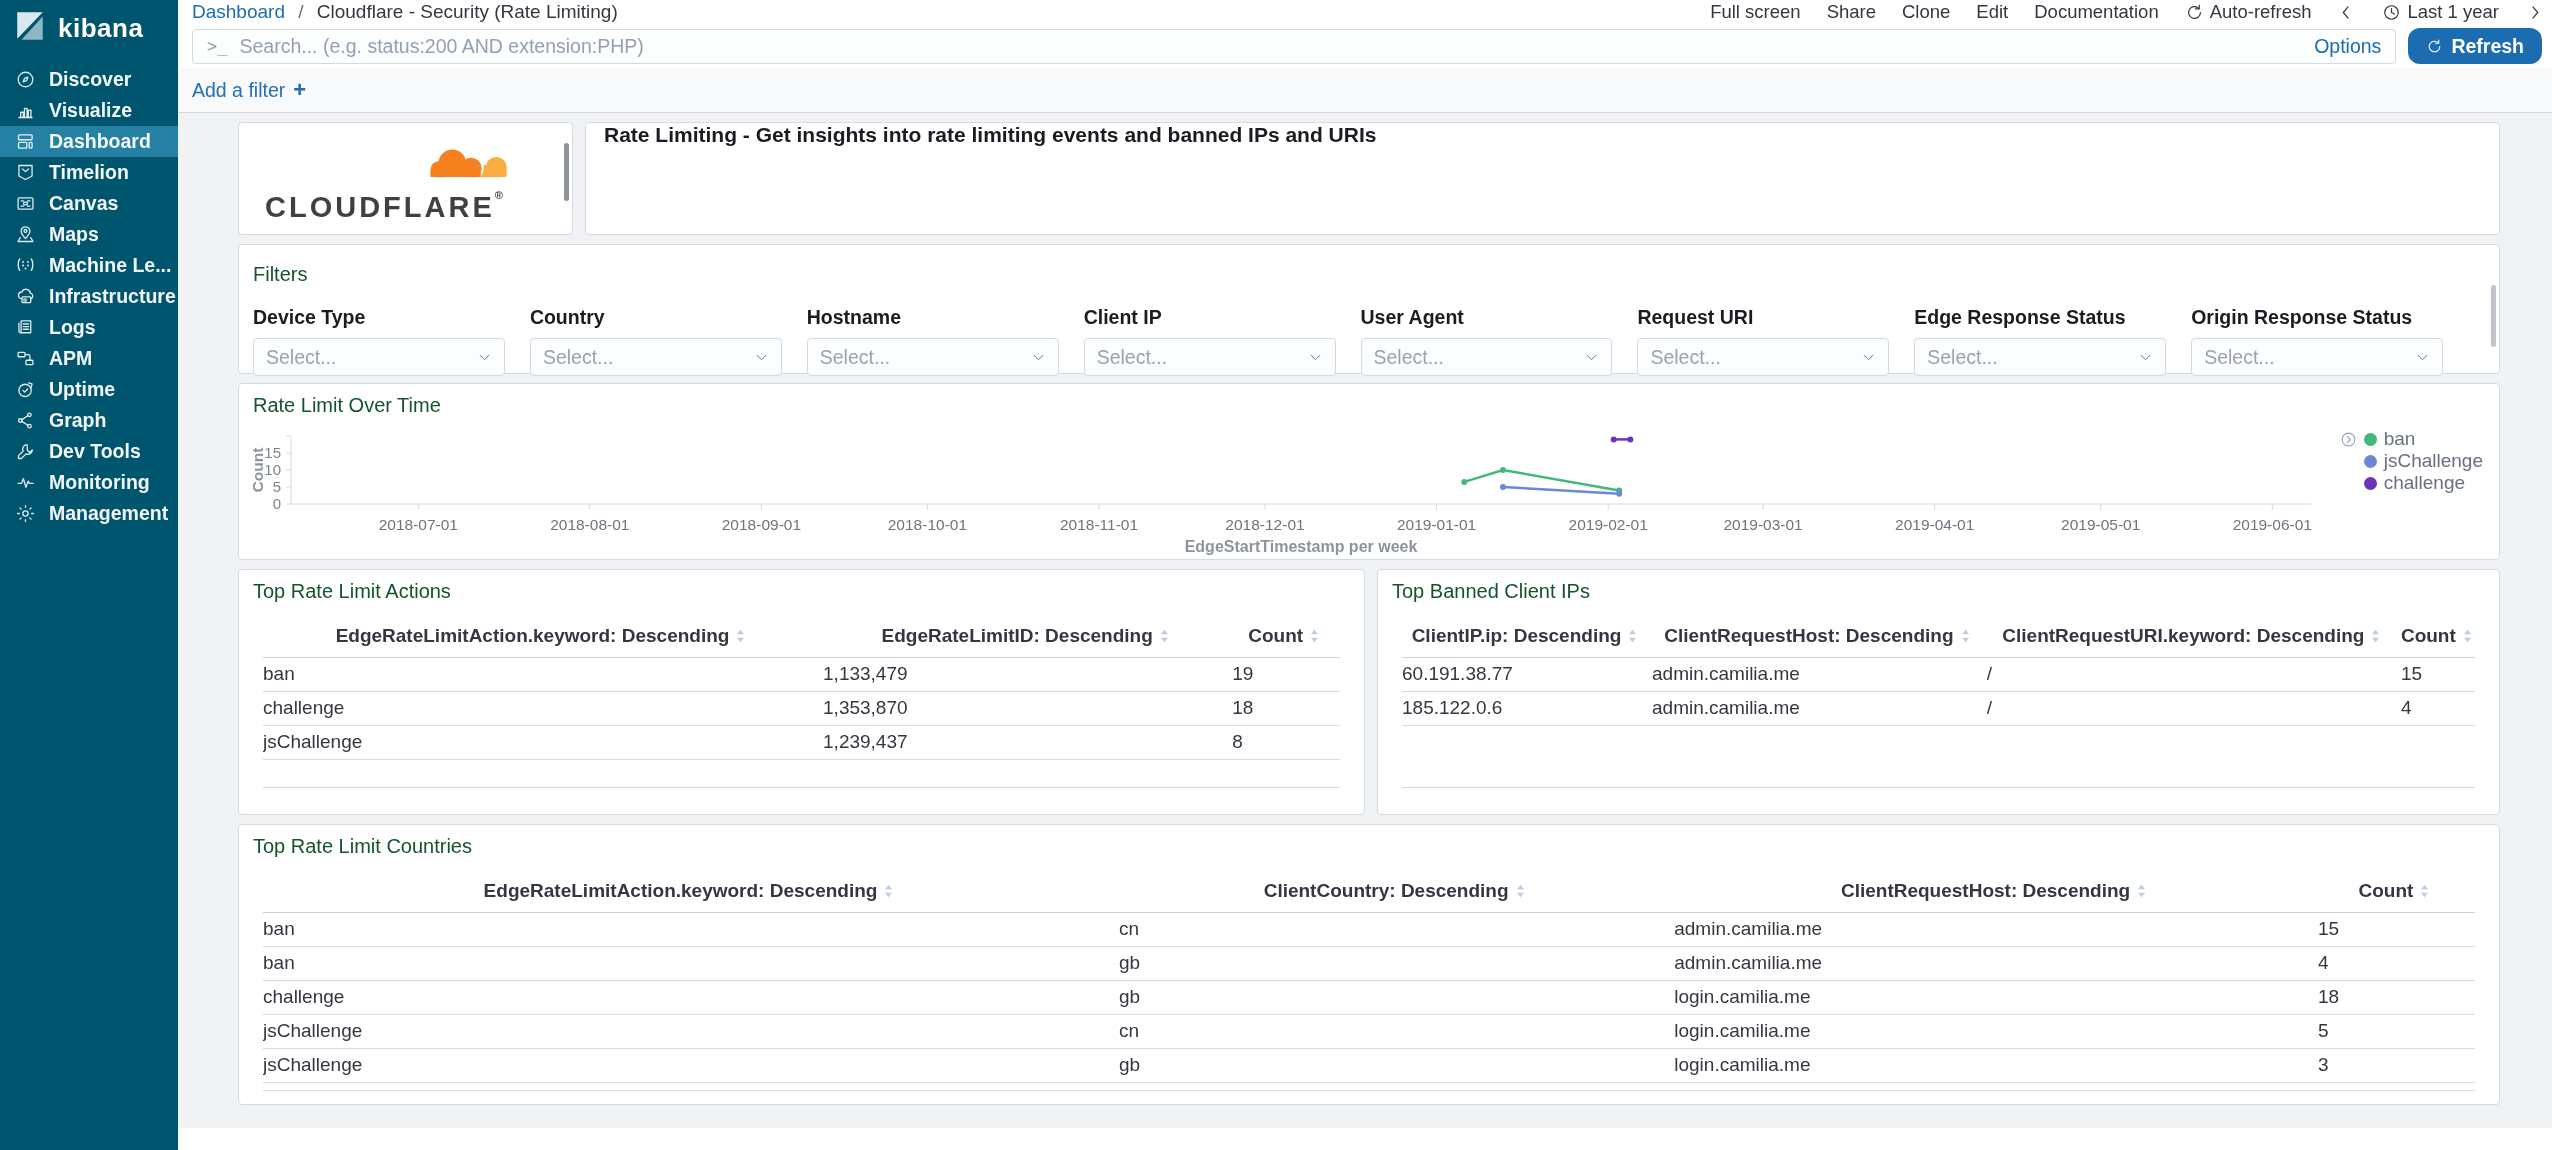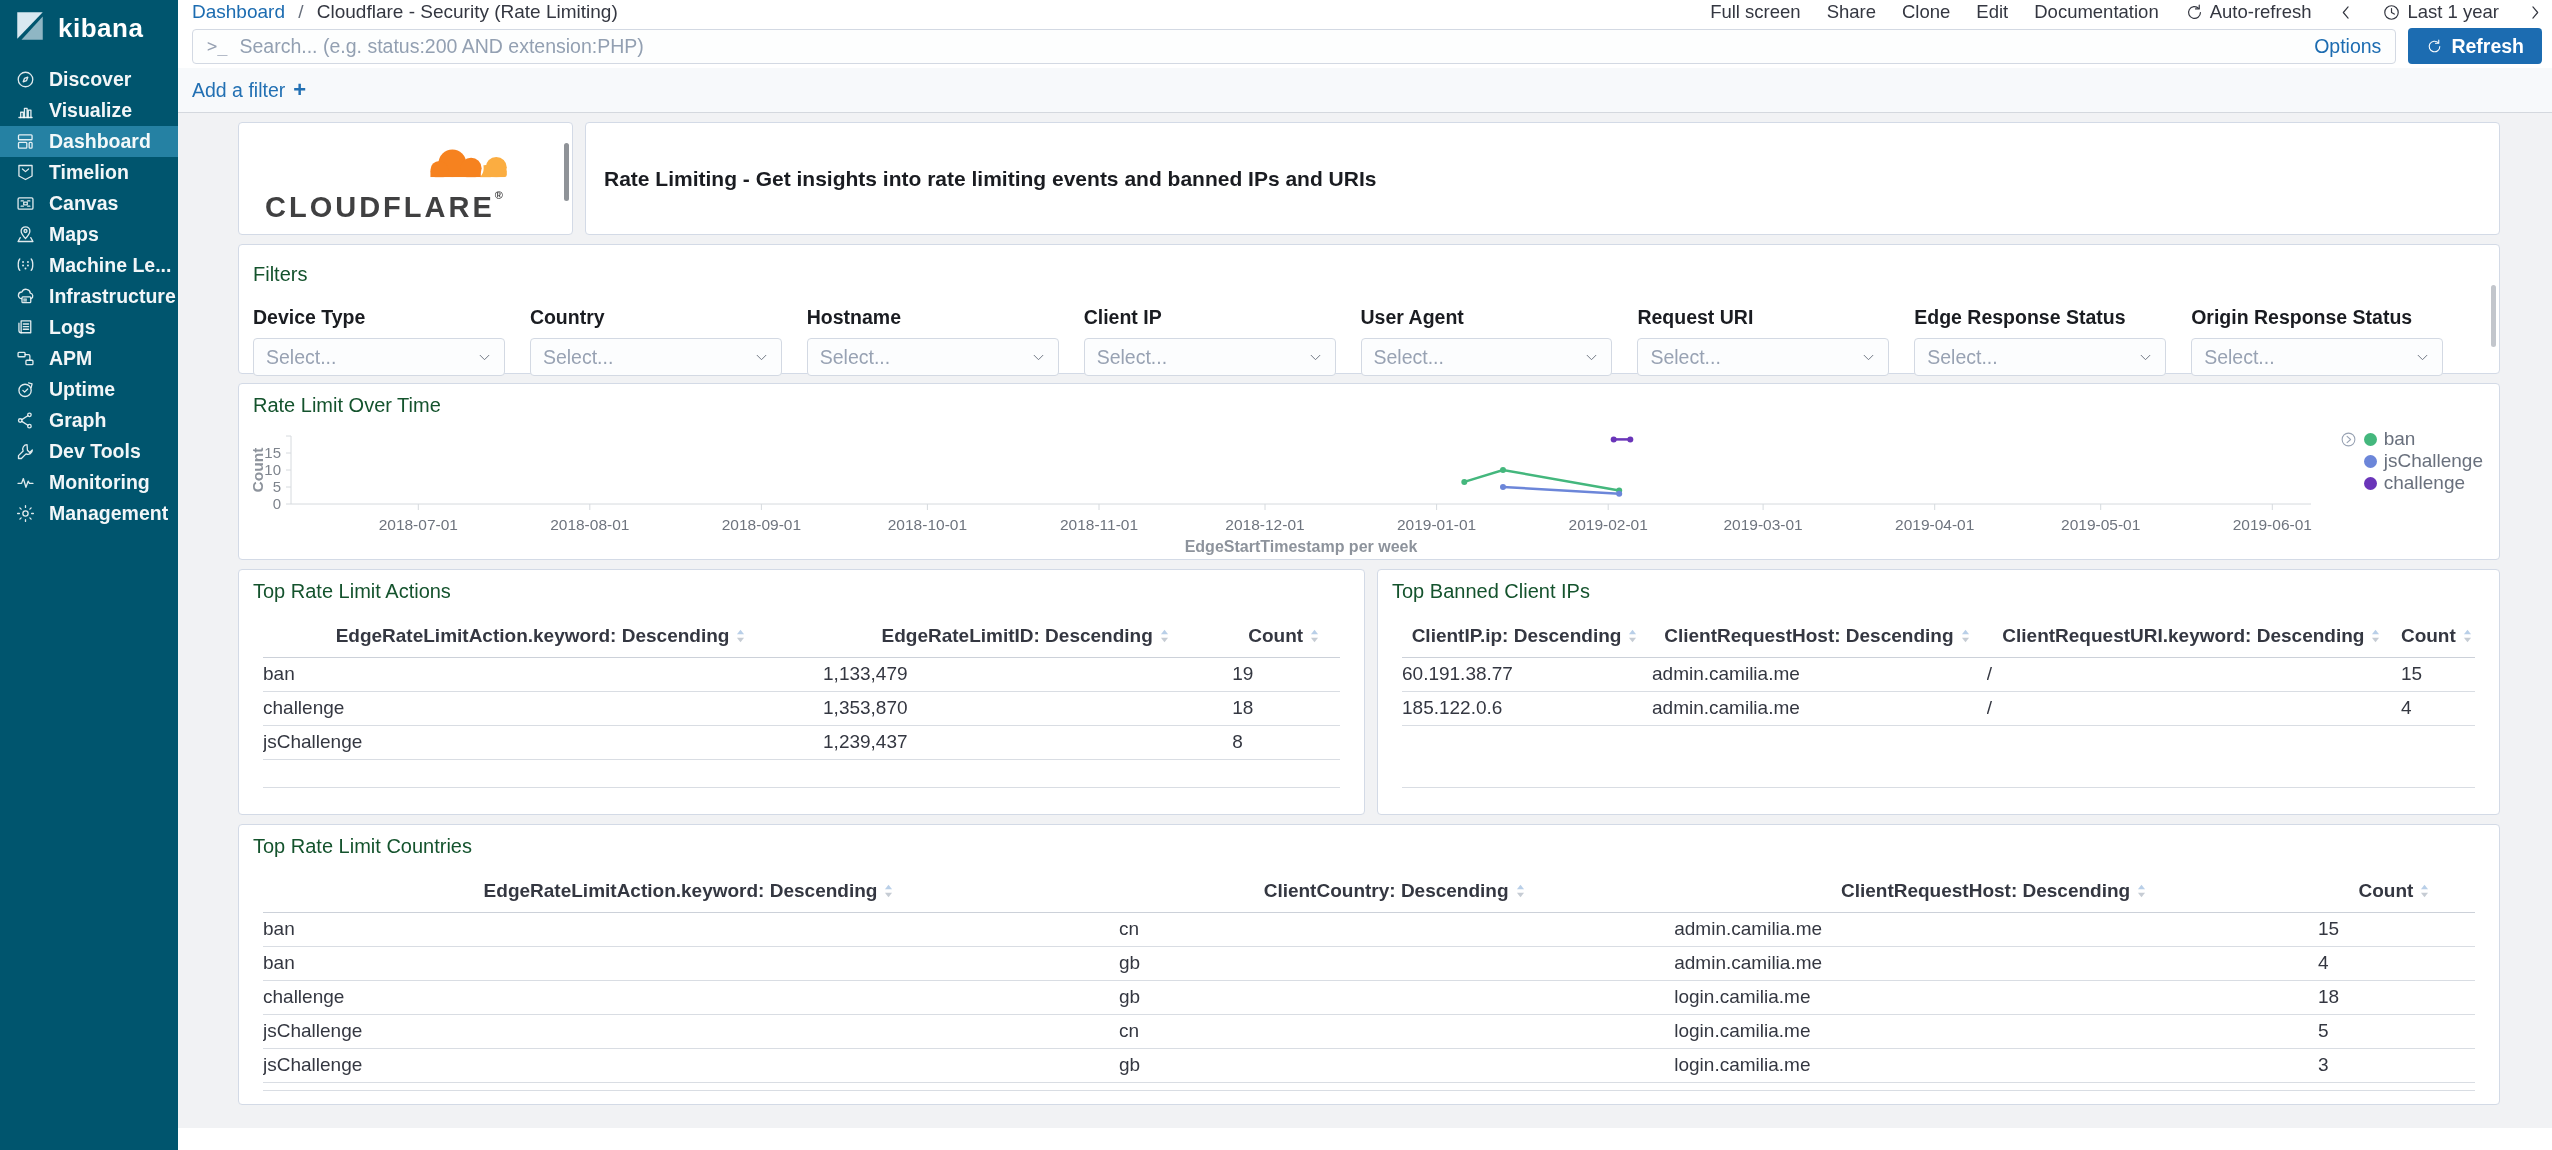--- a/index.html
+++ b/index.html
@@ -26,34 +26,34 @@
   .menu-item{cursor:pointer;display:inline-flex;align-items:center;gap:6px}
   .menu-item .icon{width:19px;height:19px;color:#343741}
   .menu-item .icon svg{width:19px;height:19px;display:block}
 
   .qrow{margin-left:178px;height:44px;display:flex;align-items:center;padding:0 10px 0 14px;background:#fff;gap:12px}
   .query-box{flex:1;height:35px;border:1px solid #d3d9e3;border-radius:4px;background:#fdfefe;display:flex;align-items:center;padding:0 14px}
   .query-box .prompt{font-family:"DejaVu Sans Mono","Liberation Mono",monospace;color:#98a2b3;font-size:17px;margin-right:12px}
   .query-box input{flex:1;border:none;outline:none;background:transparent;font-size:19.5px;color:#343741;font-family:inherit}
   .query-box input::placeholder{color:#93a0b2}
   .options-link{color:#1c6cb1;font-size:19.5px;margin-left:14px;cursor:pointer}
-  .refresh-btn{height:36px;background:#1c6cb1;color:#fff;border:none;border-radius:4px;font-size:19.5px;font-weight:700;display:inline-flex;align-items:center;gap:8px;padding:0 18px;cursor:pointer;font-family:inherit}
+  .refresh-btn{height:36px;background:#1c6cb1;color:#fff;border:none;border-radius:12px;font-size:19.5px;font-weight:700;display:inline-flex;align-items:center;gap:8px;padding:0 18px;cursor:pointer;font-family:inherit}
   .refresh-btn .icon{width:17px;height:17px;color:#fff}
   .refresh-btn .icon svg{width:17px;height:17px;display:block}
 
   .frow{margin-left:178px;height:45px;display:flex;align-items:center;padding-left:14px;background:#f7f9fb;border-bottom:1px solid #d4d8de}
   .add-filter{color:#2270b3;font-size:19.5px;cursor:pointer;display:inline-flex;align-items:center;gap:8px}
   .add-filter .plus{font-weight:700;font-size:22px}
 
   
   .content{margin-left:178px;height:1015px;background:#f1f2f4;padding:9px 52px 0 60px;display:flex;flex-direction:column;gap:9px;overflow:hidden}
   .panel{background:#fff;border:1px solid #d3dae6;border-radius:4px;position:relative}
   .rowA{display:flex;gap:12px}
   .cf-panel{width:335px;height:113px;overflow:hidden}
-  .title-panel{flex:1;height:113px;display:flex;align-items:center;padding:0 18px}
+  .title-panel{flex:1;height:113px;display:flex;padding:0 18px}
   .title-panel .big-title{font-size:21px;font-weight:700;color:#1a1c21}
   .cf-wordmark{position:absolute;left:26px;bottom:10px;font-size:29px;font-weight:700;letter-spacing:3px;color:#404041;white-space:nowrap}
   .cf-wordmark sup{font-size:11px;vertical-align:18px}
   .vscroll{position:absolute;border-radius:3px;background:#8f9398}
   .cf-scroll{right:3px;top:20px;width:5px;height:58px}
   .filters-scroll{right:3px;top:40px;width:5px;height:62px;background:#c2c6cc}
 
   .panel-title{font-size:20px;color:#14532d;padding:10px 0 0 14px}
 
   

